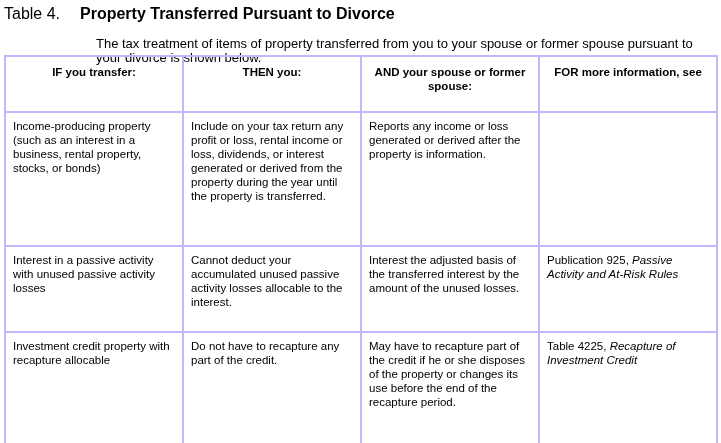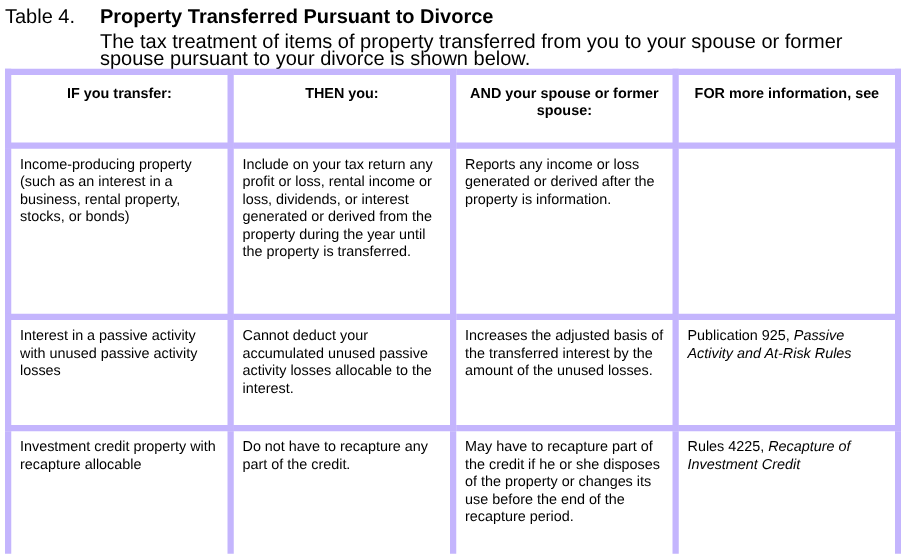--- a/index.html
+++ b/index.html
@@ -37,39 +37,39 @@
   .caption-body {
     flex: 1 1 auto;
   }
   .caption-title {
     font-size: 16px;
     font-weight: bold;
     line-height: 15px;
     margin: 0 0 6px 0;
   }
   .caption-sub {
-    font-size: 16px;
+    font-size: 13px;
     line-height: 14px;
-    margin: 0;
+    margin: 16px;
     padding-right: 6px;
   }
   
   .tbl-wrap {
     position: absolute;
     left: 4px;
     top: 55px;
     width: 712px;
   }
   table.t4 {
     border-collapse: collapse;
     width: 712px;
     table-layout: fixed;
   }
   table.t4 th, table.t4 td {
-    border: 5px solid #c4b5fd;
+    border: 2px solid #c4b5fd;
     vertical-align: top;
     padding: 6px 7px 6px 7px;
     font-size: 11.5px;
     line-height: 14px;
   }
   table.t4 thead th {
     text-align: center;
     font-weight: bold;
     font-size: 11.5px;
     line-height: 14px;
@@ -121,26 +121,26 @@
       <tbody>
         <tr class="row1">
           <td>Income-producing property (such as an interest in a business, rental property, stocks, or bonds)</td>
           <td>Include on your tax return any profit or loss, rental income or loss, dividends, or interest generated or derived from the property during the year until the property is transferred.</td>
           <td>Reports any income or loss generated or derived after the property is information.</td>
           <td><span></span><span class="ital"></span></td>
         </tr>
         <tr class="row2">
           <td>Interest in a passive activity with unused passive activity losses</td>
           <td>Cannot deduct your accumulated unused passive activity losses allocable to the interest.</td>
-          <td>Increases the adjusted basis of the transferred interest by the amount of the unused losses.</td>
+          <td>Interest the adjusted basis of the transferred interest by the amount of the unused losses.</td>
           <td><span>Publication 925, </span><span class="ital">Passive Activity and At-Risk Rules</span></td>
         </tr>
         <tr class="row3">
           <td>Investment credit property with recapture allocable</td>
           <td>Do not have to recapture any part of the credit.</td>
           <td>May have to recapture part of the credit if he or she disposes of the property or changes its use before the end of the recapture period.</td>
-          <td><span>Rules 4225, </span><span class="ital">Recapture of Investment Credit</span></td>
+          <td><span>Table 4225, </span><span class="ital">Recapture of Investment Credit</span></td>
         </tr>
       </tbody>
     </table>
   </div>
 
 </div>
 
 </body></html>

